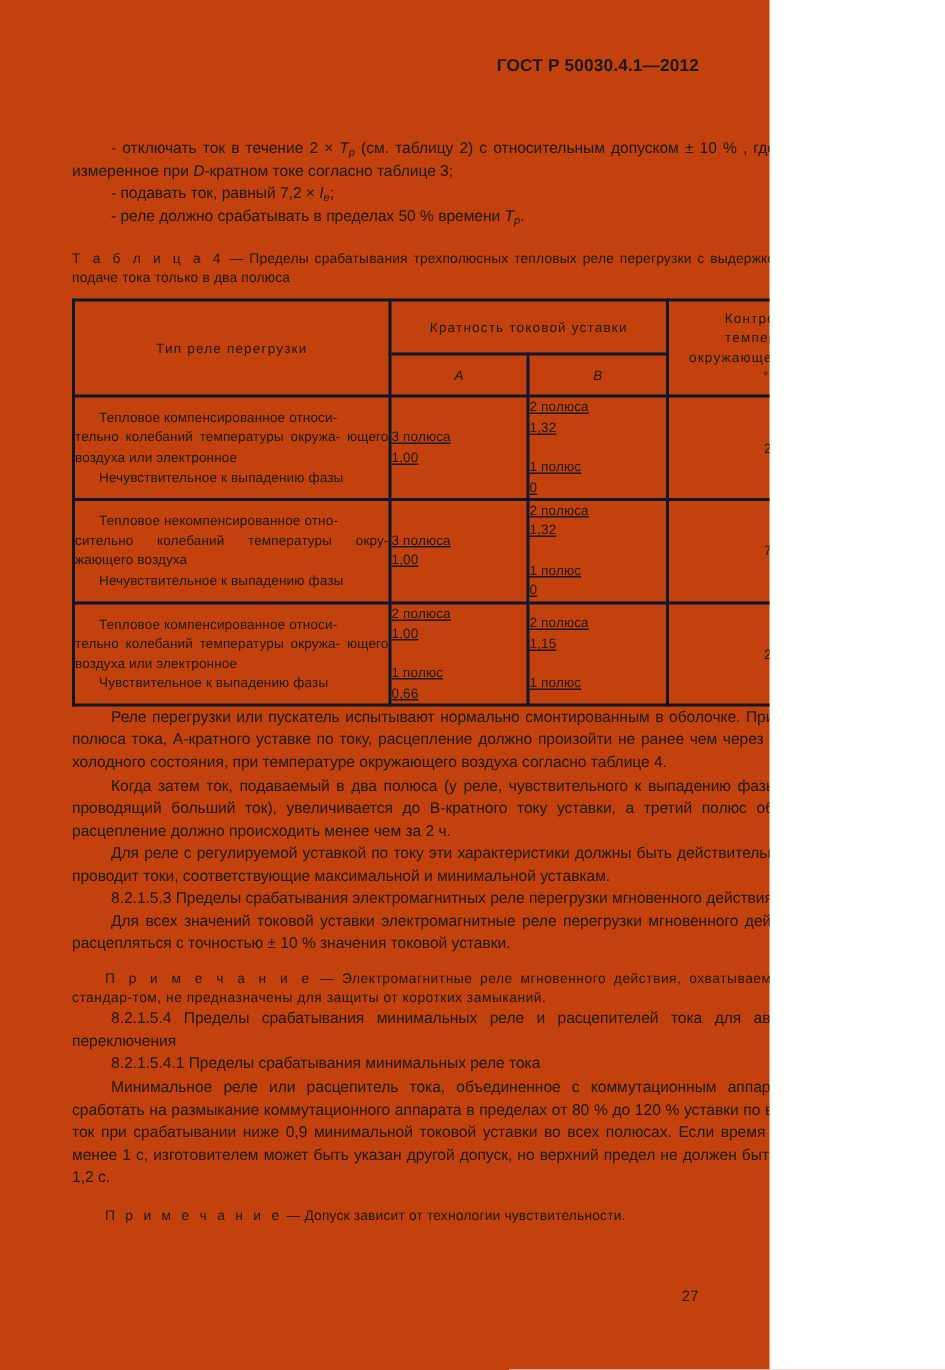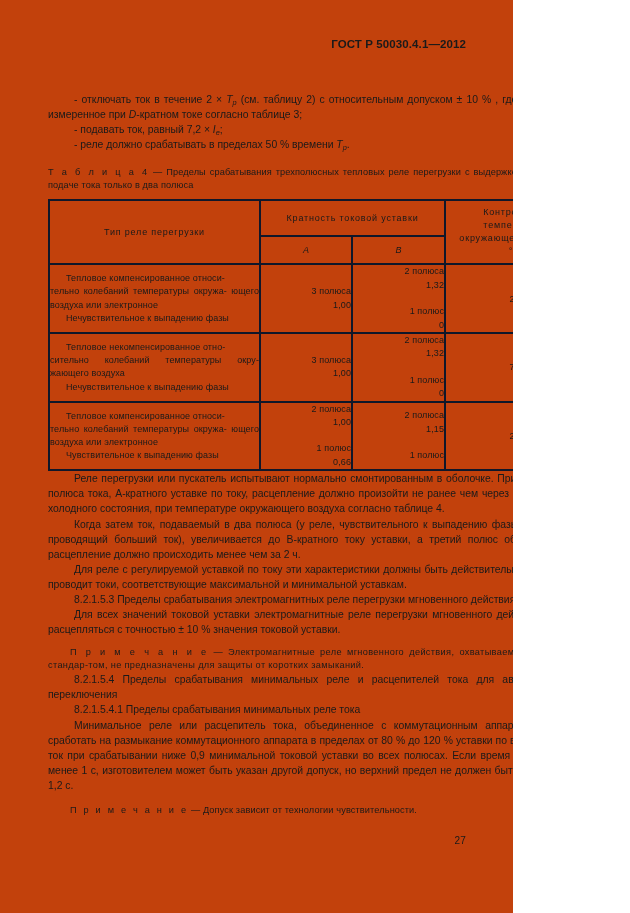--- a/index.html
+++ b/index.html
@@ -106,37 +106,38 @@
   td.type {
     padding: 8px 9px 9px 9px;
     line-height: 13.2px;
     text-align: justify;
     text-justify: inter-word;
     letter-spacing: 0.1px;
   }
   td.type .first-ln { text-indent: 16px; display: block; }
   td.type .second-ln { text-indent: 16px; display: block; }
   td.num {
-    text-align: right;
+    text-align: left;
     line-height: 13.4px;
     padding: 8px 2px;
     letter-spacing: 0.1px;
+    text-decoration: underline;
   }
   td.num .grp { display: block; }
   td.num .grp.gap { margin-top: 13px; }
   td.temp {
     text-align: center;
     letter-spacing: 0.1px;
   }
 
   
   .page-number {
     position: absolute;
     right: 47px;
-    bottom: 67px;
+    bottom: 43px;
     font-size: 10px;
     letter-spacing: 0.2px;
   }
 
   .gap-before-14 { margin-top: 14px; }
   .gap-before-9  { margin-top: 9px; }
   .gap-before-11 { margin-top: 11px; }
 </style>
 </head>
 <body>

